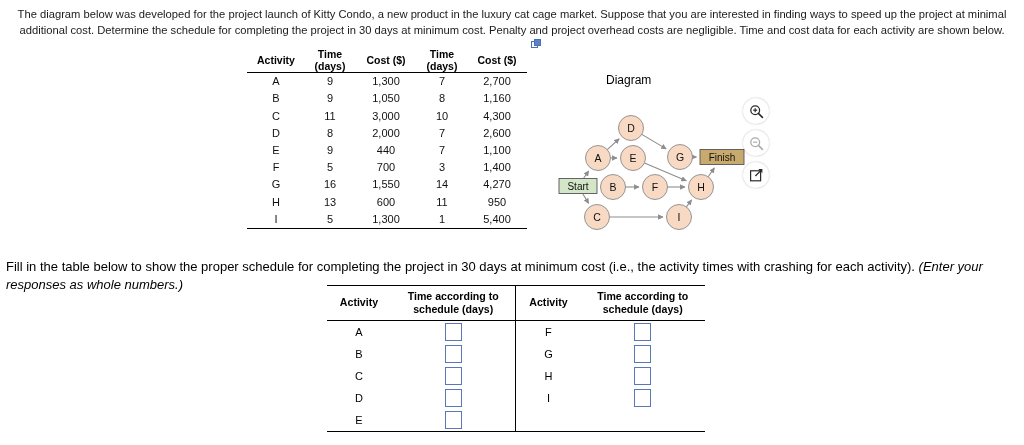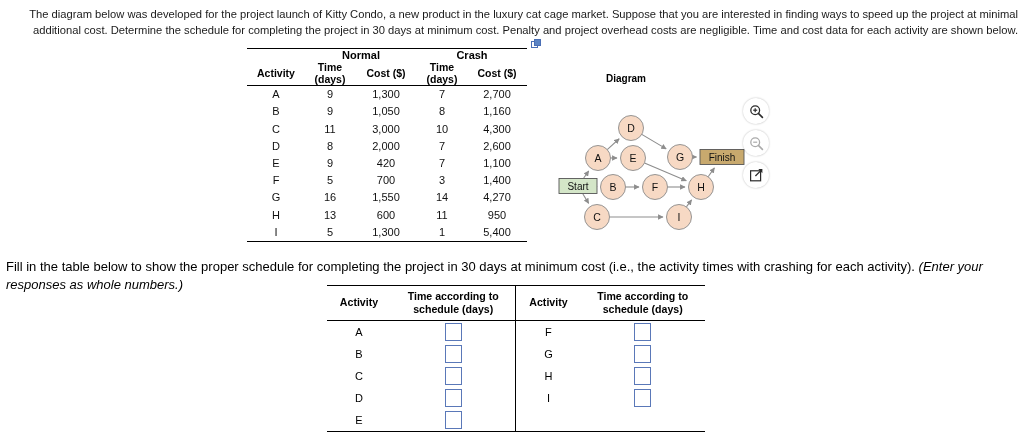--- a/index.html
+++ b/index.html
@@ -18,21 +18,21 @@
 
   
   .intro {
     position: absolute;
     left: 6px;
     top: 6px;
     width: 1012px;
     font-size: 11.2px;
     line-height: 1.45;
     color: #1a1a1a;
-    text-align: right;
+    text-align: center;
   }
 
   
   .copy-icon {
     position: absolute;
     left: 531px;
     top: 36px;
     width: 11px;
     height: 11px;
   }
@@ -83,22 +83,22 @@
   .col-nt  { width: 50px; }
   .col-nc  { width: 62px; }
   .col-ct  { width: 50px; }
   .col-cc  { width: 60px; }
 
   
   .diagram-title {
     position: absolute;
     left: 606px;
     top: 73px;
-    font-size: 10px;
-    font-weight: bold;
+    font-size: 12px;
+    font-weight: normal;
   }
   .diagram-box {
     position: absolute;
     left: 552px;
     top: 105px;
     width: 200px;
     height: 128px;
   }
   .diagram-box svg { display: block; }
 
@@ -184,25 +184,20 @@
 <div class="copy-icon">
   <svg width="11" height="11" viewBox="0 0 11 11">
     <rect x="0.5" y="2.5" width="6" height="6" fill="#ffffff" stroke="#4a6fb5" stroke-width="1"></rect>
     <rect x="3.5" y="0.5" width="6" height="6" fill="#5b84c4" stroke="#4a6fb5" stroke-width="1"></rect>
   </svg>
 </div>
 
 <div class="data-table-wrap">
   <table class="data-table">
     <thead>
-      <tr class="grp-row">
-        <th class="blank col-act"></th>
-        <th colspan="2">Normal</th>
-        <th colspan="2">Crash</th>
-      </tr>
       <tr class="hdr-row">
         <th class="col-act">Activity</th>
         <th class="col-nt">
           <span>Time</span><br>
           <span>(days)</span>
         </th>
         <th class="col-nc">Cost ($)</th>
         <th class="col-ct">
           <span>Time</span><br>
           <span>(days)</span>
@@ -235,21 +230,21 @@
         <tr>
           <td>D</td>
           <td>8</td>
           <td>2,000</td>
           <td>7</td>
           <td>2,600</td>
         </tr>
         <tr>
           <td>E</td>
           <td>9</td>
-          <td>420</td>
+          <td>440</td>
           <td>7</td>
           <td>1,100</td>
         </tr>
         <tr>
           <td>F</td>
           <td>5</td>
           <td>700</td>
           <td>3</td>
           <td>1,400</td>
         </tr>

